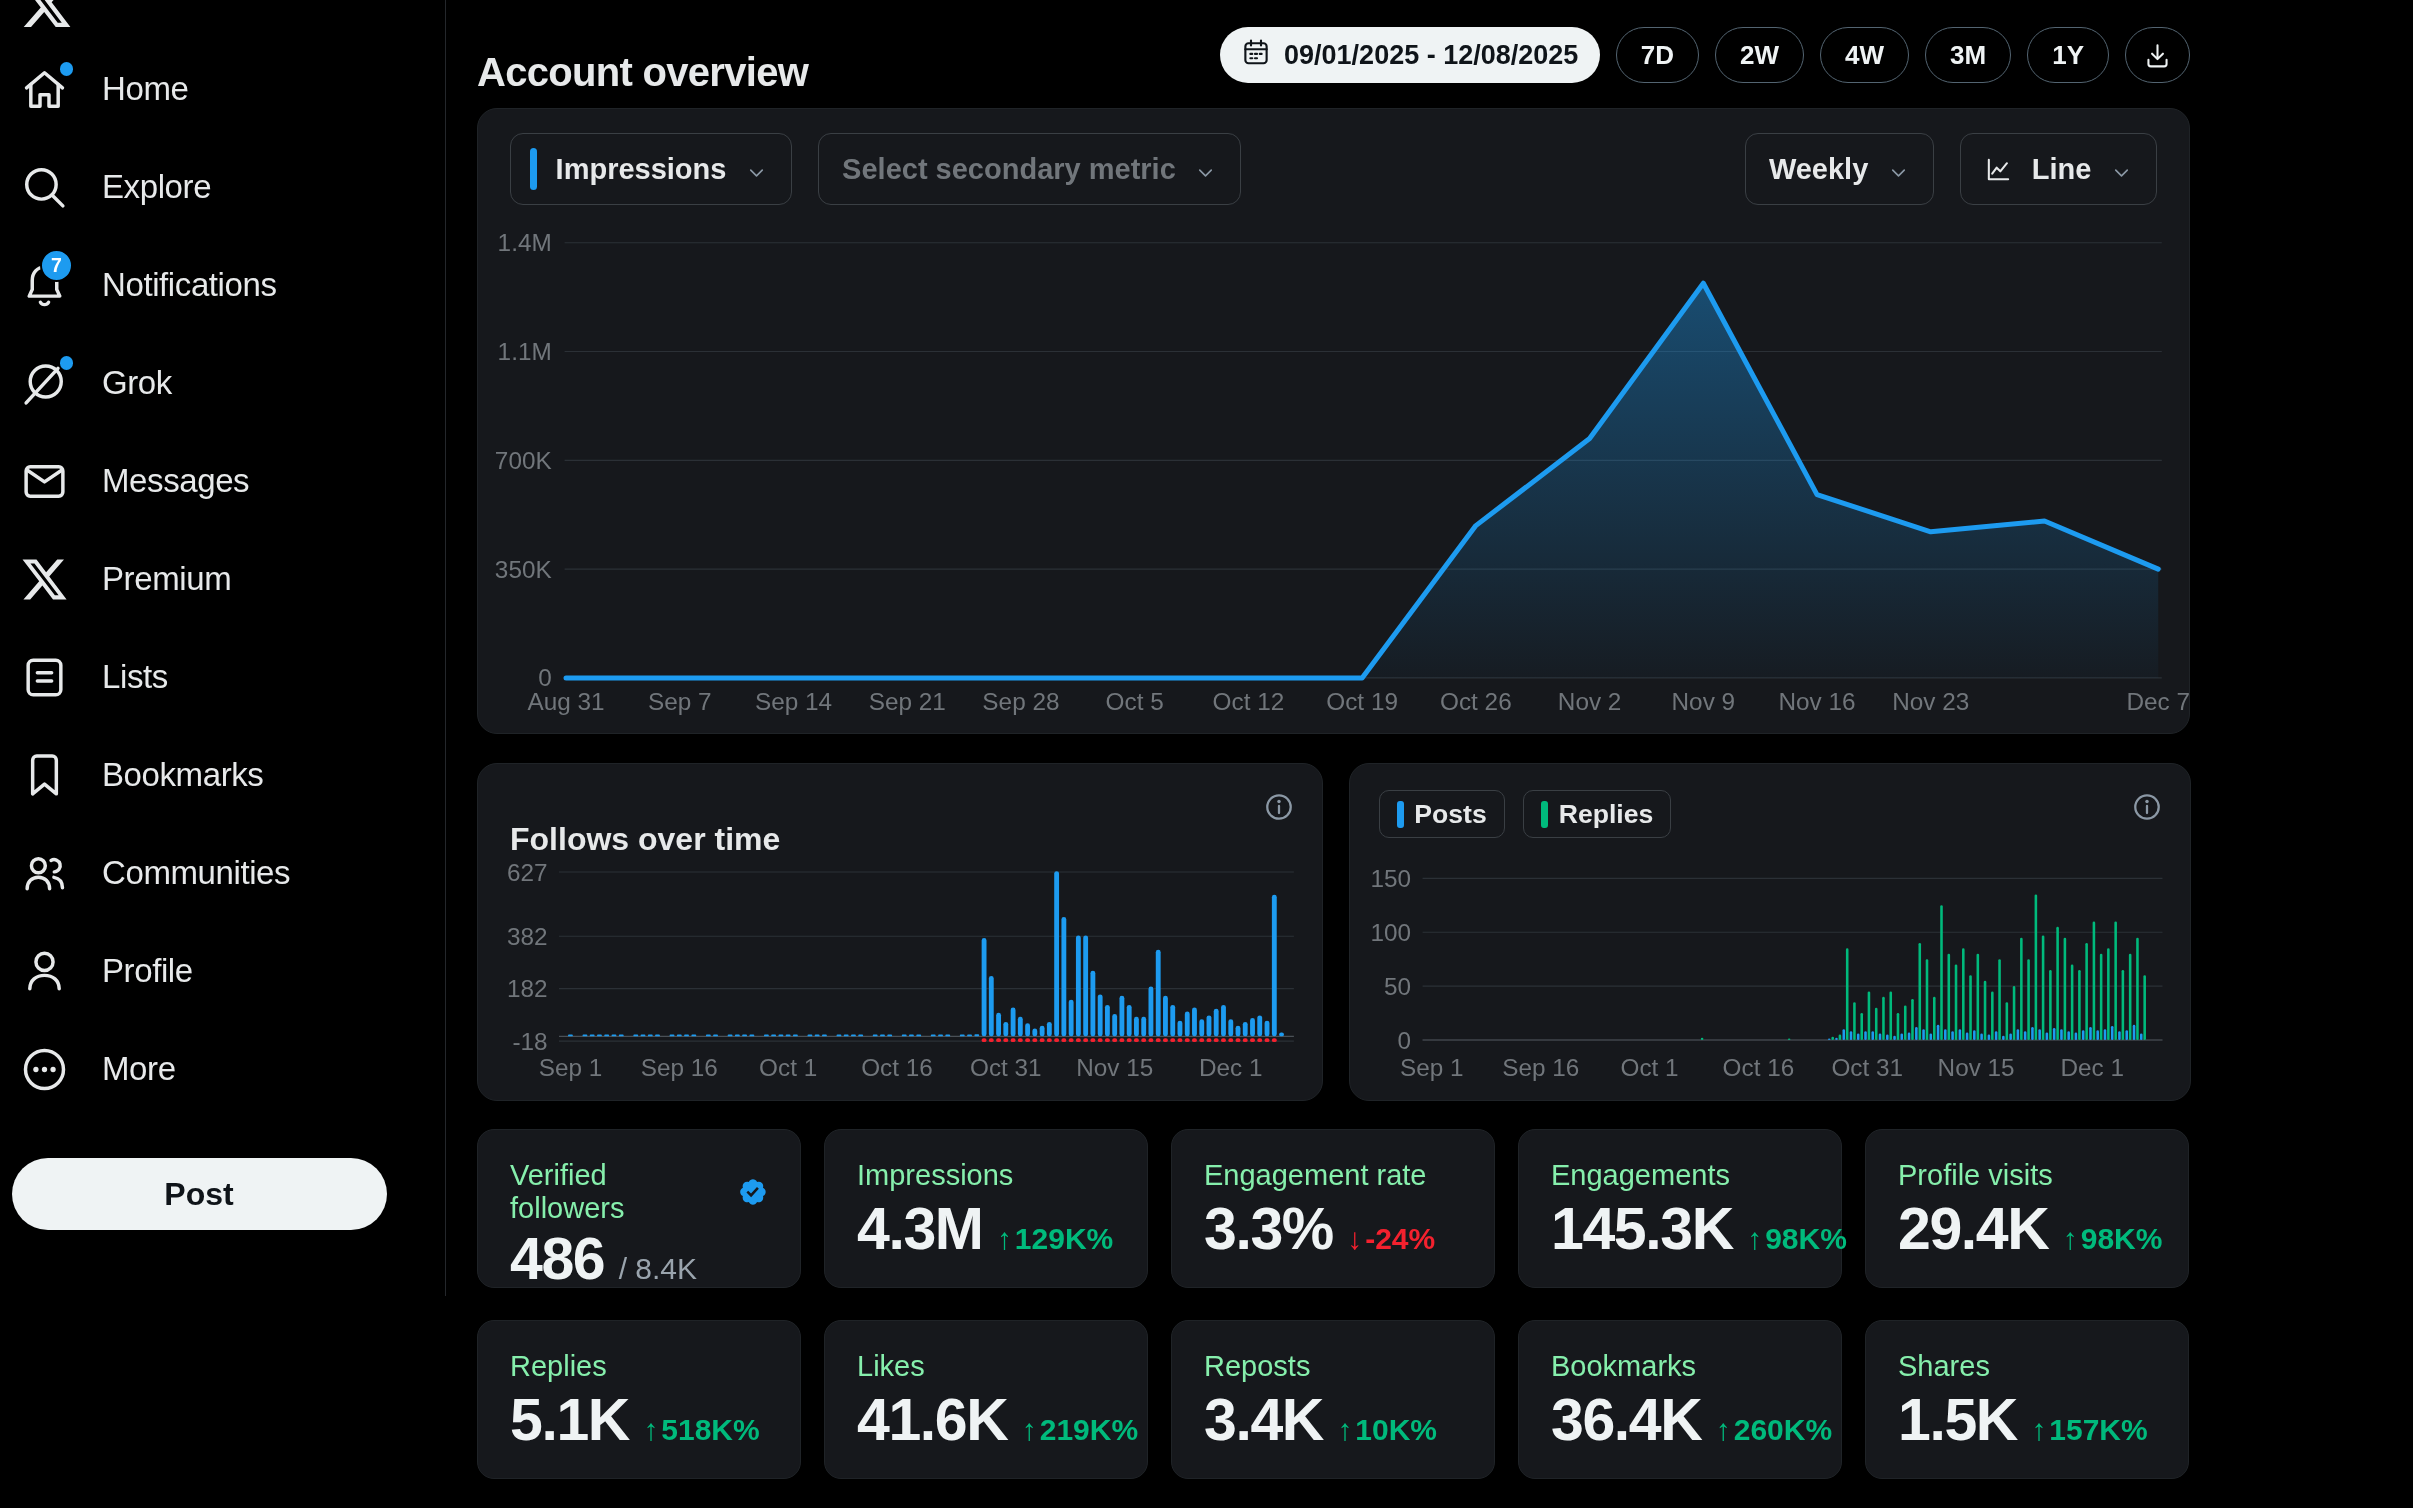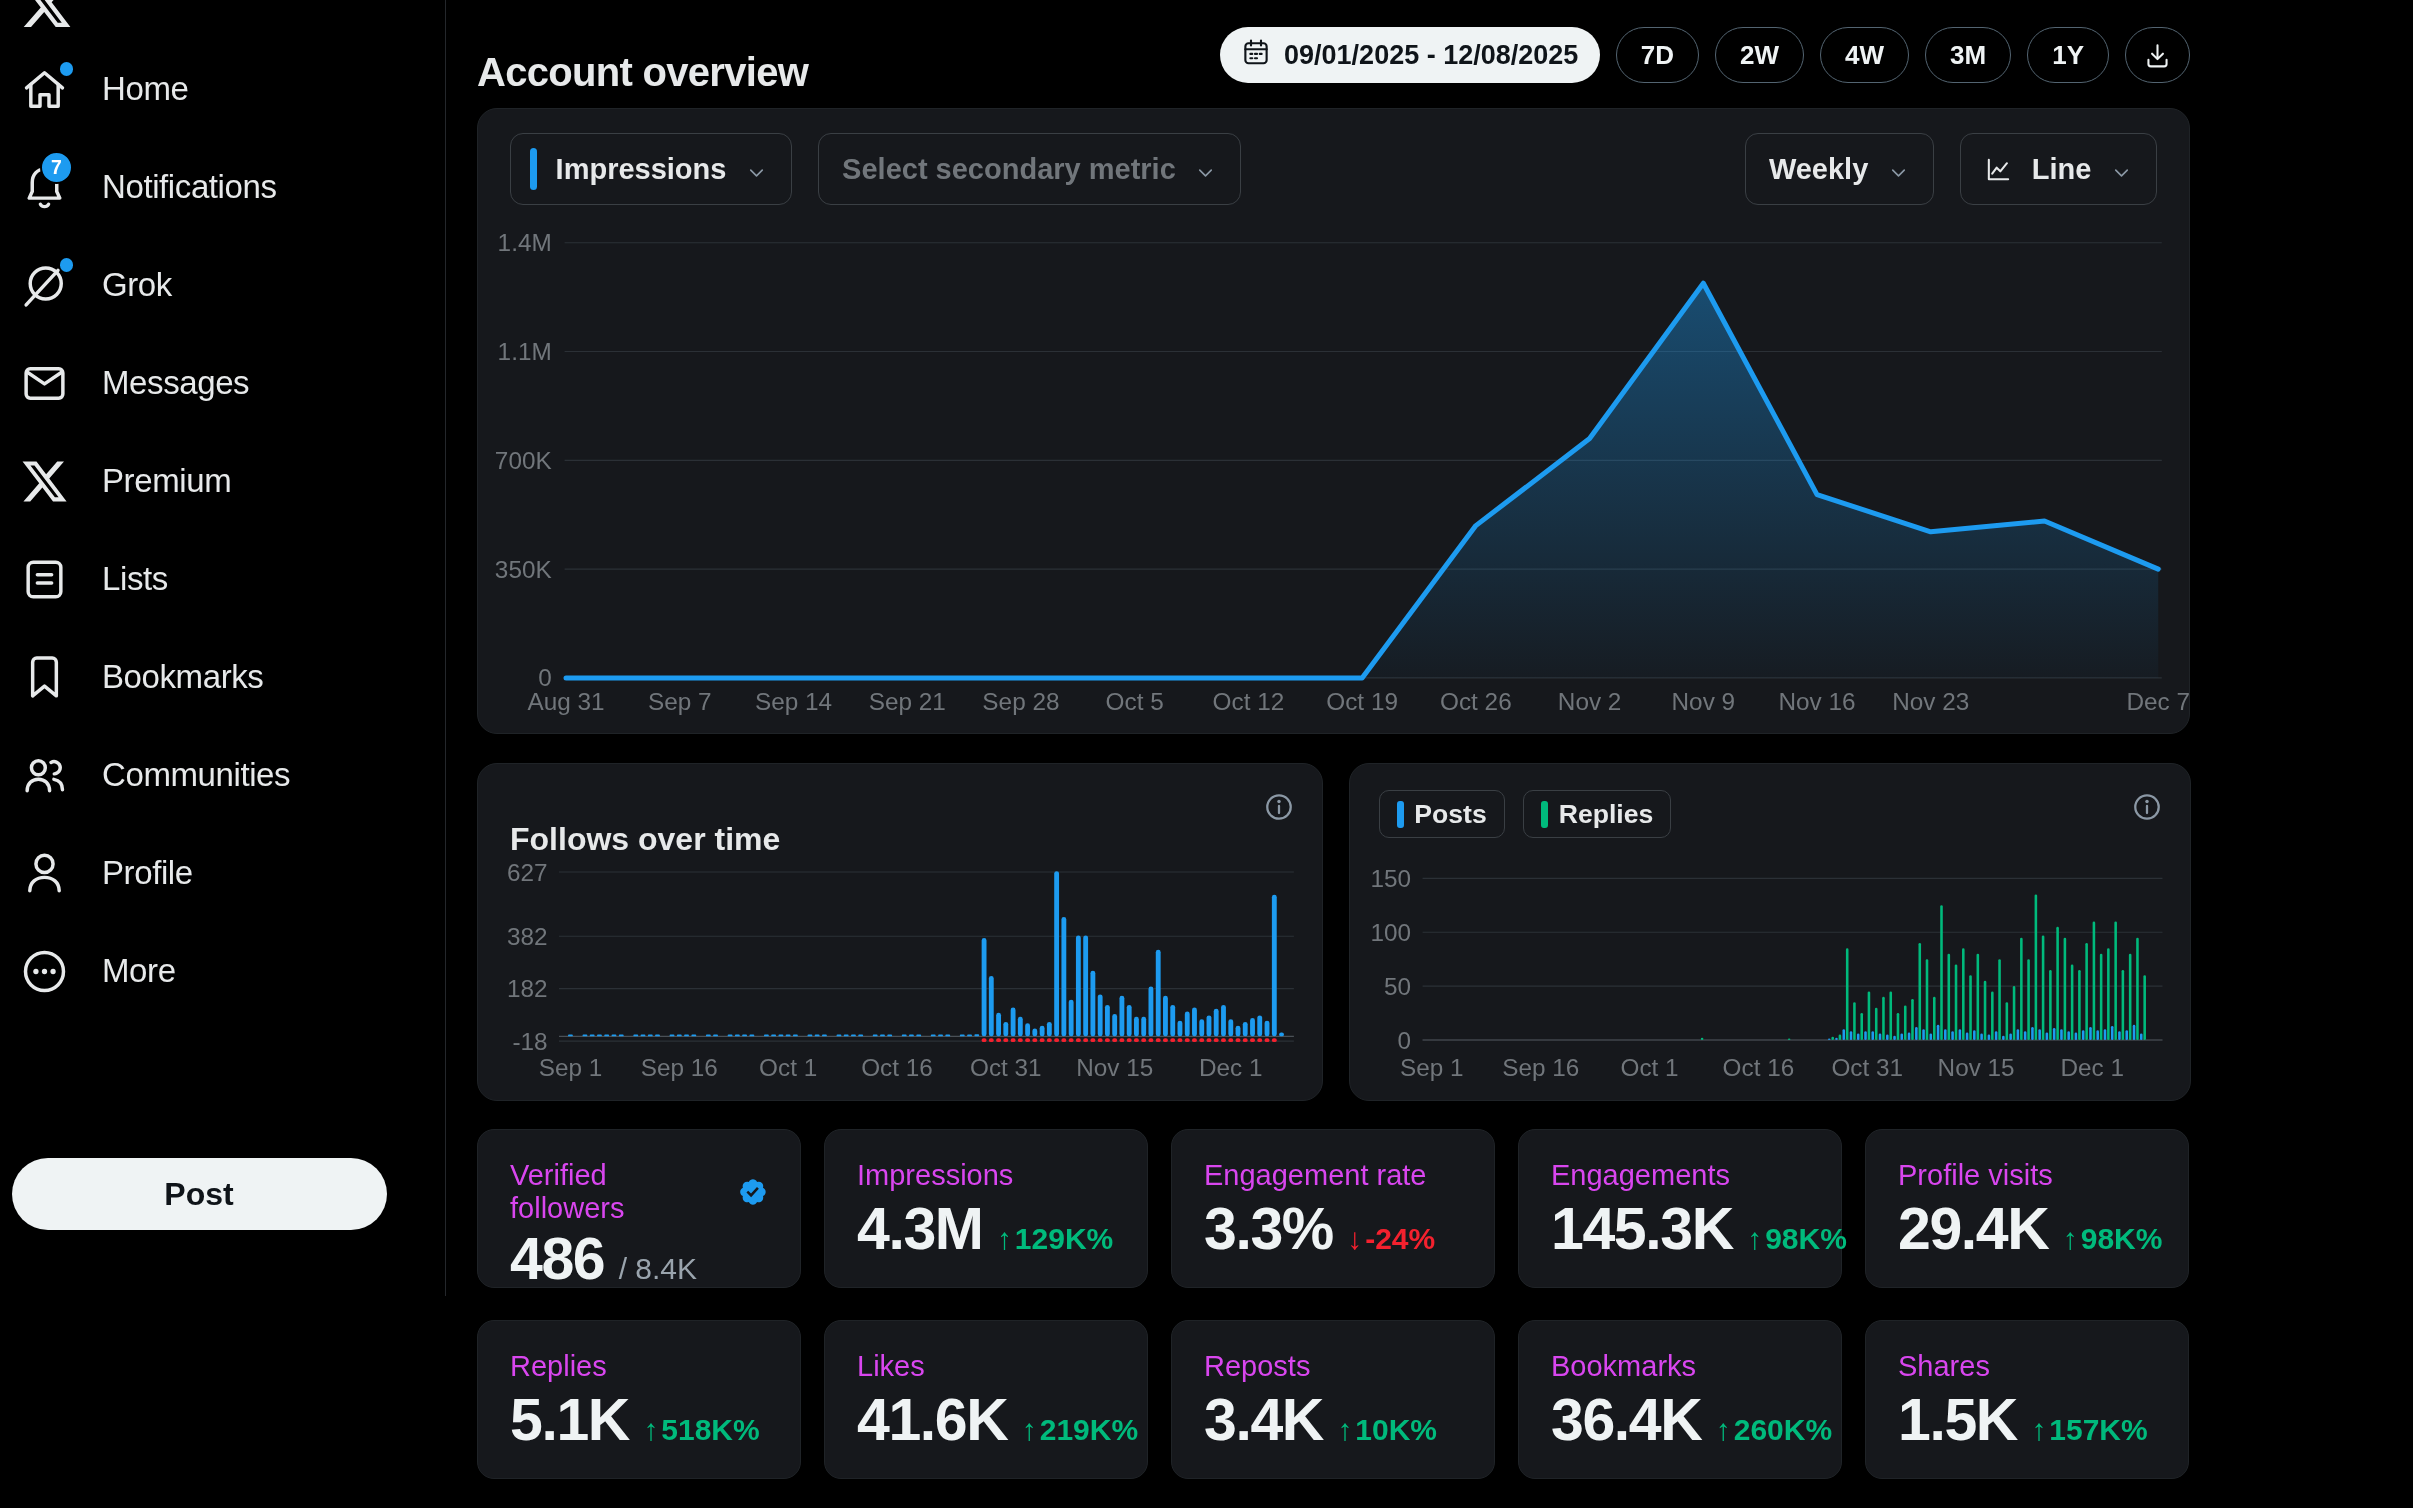--- a/index.html
+++ b/index.html
@@ -64,21 +64,21 @@
   .info svg{width:32px;height:32px;}
   .chips{position:absolute;left:29px;top:26px;display:flex;gap:18.7px;z-index:2;}
   .chip{height:46px;border:0.7px solid #3a3f44;border-radius:10px;display:flex;align-items:center;gap:10.8px;
         padding:0 17px;font-size:26.6px;font-weight:700;cursor:pointer;}
   .chip .bar{width:6.5px;height:27px;border-radius:2.9px;}
   
   .stats{position:absolute;left:32px;top:1129px;width:1713px;display:grid;
          grid-template-columns:repeat(5,324px);grid-auto-rows:159px;column-gap:23px;row-gap:32px;}
   .stat{background:#16181c;border:0.7px solid #1f2327;border-radius:17px;padding:29px 32px 24.4px 32px;
         box-sizing:border-box;display:flex;flex-direction:column;justify-content:space-between;}
-  .stat .lbl{font-size:29px;color:#d946ef;font-weight:500;display:flex;align-items:center;gap:10px;}
+  .stat .lbl{font-size:29px;color:#86efac;font-weight:500;display:flex;align-items:center;gap:10px;}
   .stat .lbl .vbadge{width:30px;height:30px;}
   .stat .val-row{display:flex;align-items:baseline;gap:14.4px;}
   .stat .val{font-size:59px;font-weight:800;letter-spacing:-1.4px;color:#eff3f4;}
   .stat .suffix{font-size:30px;color:#9aa4ad;font-weight:500;}
   .stat .delta{font-size:30px;font-weight:600;display:flex;gap:2.9px;}
   .delta.up{color:#00ba7c;}
   .delta.down{color:#f4212e;}
 </style>
 </head>
 <body>
@@ -90,20 +90,29 @@
   <nav class="nav" id="nav">
       <div class="nav-item">
         <span class="nav-icon">
           <svg viewBox="0 0 24 24" fill="none" stroke="currentColor" stroke-width="1.7" stroke-linecap="round" stroke-linejoin="round">
             <path d="M3.2 11.2 L12 3.8 L20.8 11.2"></path>
             <path d="M5.3 9.6 V20.2 H9.8 V14.6 H14.2 V20.2 H18.7 V9.6"></path>
           </svg>
           <span class="nav-dot"></span>
         </span>
         <span class="nav-label">Home</span>
+      </div>
+      <div class="nav-item">
+        <span class="nav-icon">
+          <svg viewBox="0 0 24 24" fill="none" stroke="currentColor" stroke-width="1.7" stroke-linecap="round" stroke-linejoin="round">
+            <circle cx="10.5" cy="10.5" r="7.2"></circle>
+            <path d="M15.8 15.8 L21 21"></path>
+          </svg>
+        </span>
+        <span class="nav-label">Explore</span>
       </div>
       <div class="nav-item">
         <span class="nav-icon">
           <svg viewBox="0 0 24 24" fill="none" stroke="currentColor" stroke-width="1.7" stroke-linecap="round" stroke-linejoin="round">
             <path d="M12 3 C8.4 3 6 5.8 6 9.5 V14 L4.5 17.2 H19.5 L18 14 V9.5 C18 5.8 15.6 3 12 3 Z"></path>
             <path d="M10 20.2 a2.3 2.3 0 0 0 4 0"></path>
           </svg>
           <span class="nav-badge">7</span>
         </span>
         <span class="nav-label">Notifications</span>

